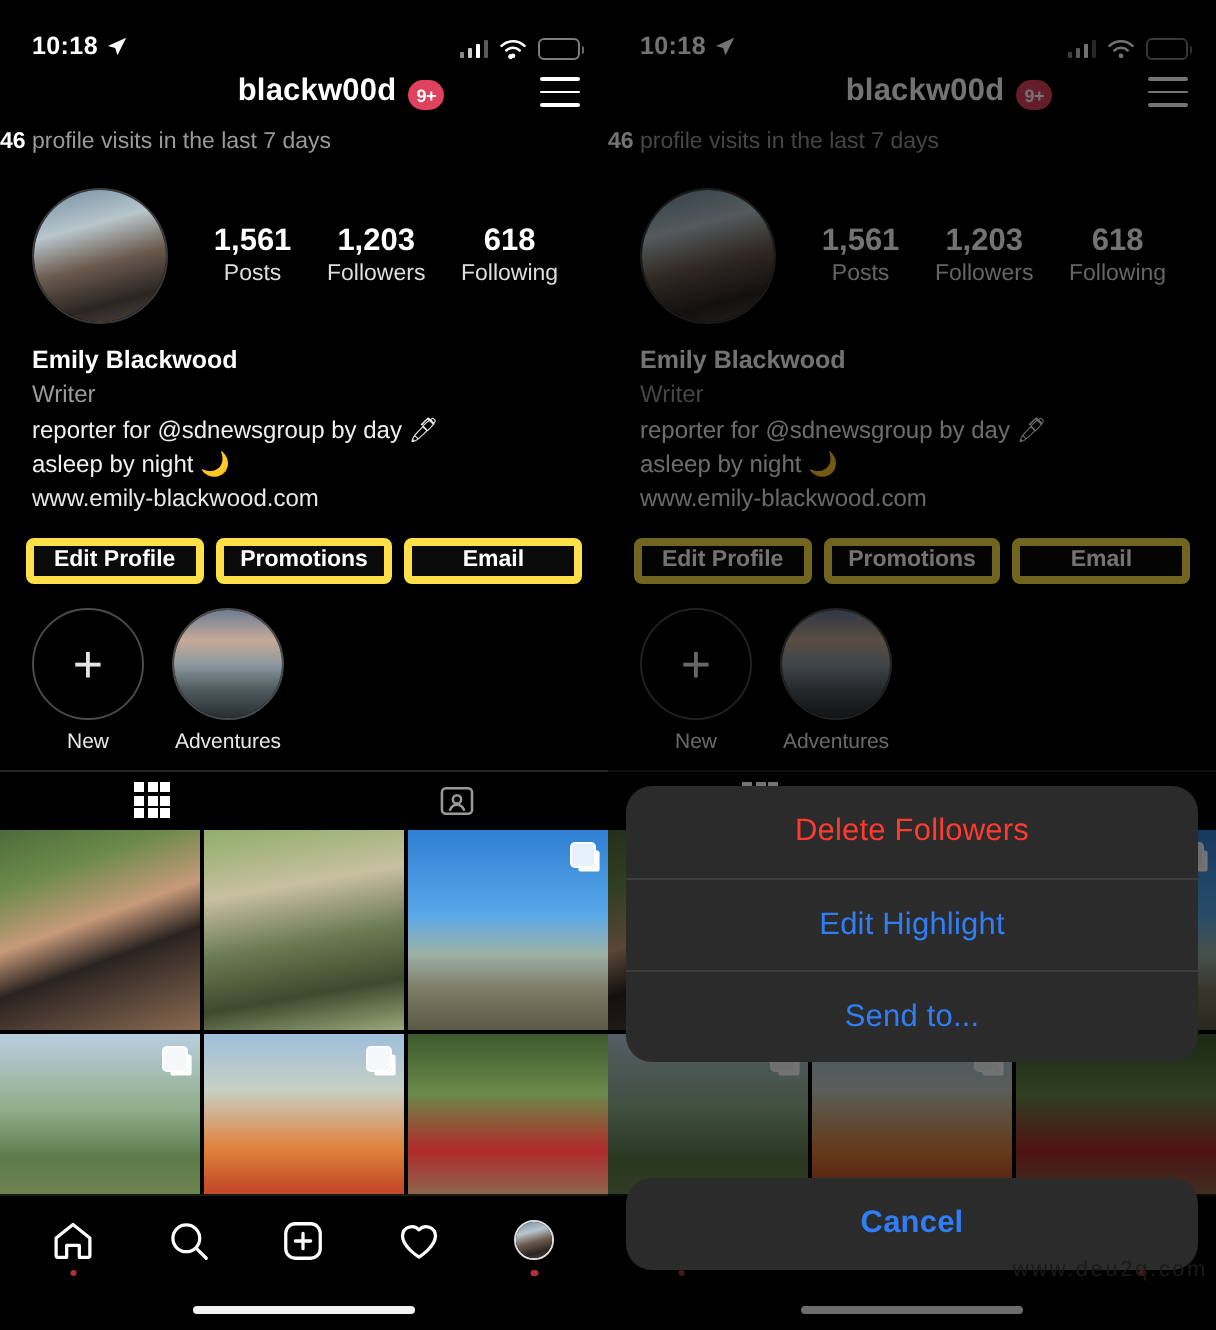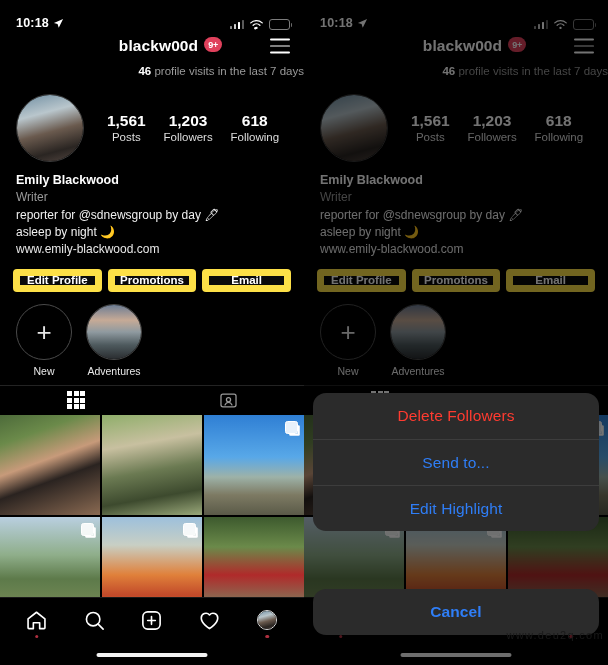--- a/index.html
+++ b/index.html
@@ -43,37 +43,37 @@
     content: ""; position: absolute; right: -3px; top: 3px;
     width: 1.5px; height: 4px; background: #6a6a6a; border-radius: 0 1px 1px 0;
   }
   .batt-fill { height: 100%; background: #e8b23a; border-radius: 1.5px; }
 
   
   .header {
     position: relative; height: 32px;
     display: flex; align-items: center; justify-content: center;
   }
-  .hdr-title { display: flex; align-items: flex-start; gap: 6px; margin-left: 37px; }
+  .hdr-title { display: flex; align-items: flex-end; gap: 6px; margin-left: 37px; }
   .hdr-name { color: #fff; font-size: 15.5px; font-weight: bold; letter-spacing: .1px; }
   .badge {
     background: #e0415c; color: #fff; font-size: 9px; font-weight: bold;
     border-radius: 9px; min-width: 18px; height: 15px;
     display: flex; align-items: center; justify-content: center; padding: 0 4px;
     letter-spacing: -.2px;
   }
   .hamburger {
     position: absolute; right: 14px; top: 50%; transform: translateY(-50%);
     width: 20px; height: 15px; display: flex; flex-direction: column; justify-content: space-between;
   }
   .hamburger span { display: block; height: 1.6px; background: #fff; border-radius: 1px; }
 
   
   .visits {
-    text-align: right; font-size: 11.5px; color: #9a9a9a; padding: 3px 0 12px;
+    text-align: left; font-size: 11.5px; color: #9a9a9a; padding: 3px 0 12px;
   }
   .visits b { color: #fff; font-weight: bold; }
 
   
   .statsrow { display: flex; align-items: center; padding: 0 16px; height: 78px; }
   .avatar {
     width: 68px; height: 68px; border-radius: 50%;
     border: 1.5px solid #3a3a3a; overflow: hidden; flex: none;
     position: relative;
   }
@@ -86,21 +86,21 @@
   
   .bio { padding: 4px 16px 0; }
   .bio-name { color: #fff; font-size: 12.5px; font-weight: bold; line-height: 1.45; }
   .bio-cat { color: #9a9a9a; font-size: 12px; line-height: 1.45; }
   .bio-line { color: #f0f0f0; font-size: 12px; line-height: 1.45; }
   .bio-link { color: #e8e8e8; font-size: 12px; line-height: 1.45; }
 
   
   .actions { display: flex; gap: 6px; padding: 10px 13px 0; }
   .abtn {
-    flex: 1; height: 23px; border: 7px solid #fde047; border-radius: 4px;
+    flex: 1; height: 23px; border: 4px solid #fde047; border-radius: 4px;
     background: #0b0b0b; color: #fff; font-size: 11.5px; font-weight: bold;
     display: flex; align-items: center; justify-content: center;
   }
 
   
   .highlights { display: flex; gap: 14px; padding: 12px 16px 8px; }
   .hl { width: 56px; text-align: center; }
   .hl-ring {
     width: 56px; height: 56px; border-radius: 50%;
     border: 1px solid #4a4a4a; overflow: hidden; position: relative;
@@ -526,22 +526,22 @@
           <span class="dot"></span>
         </div>
       </div>
       <div class="homebar"></div>
     </div>
 
     <div class="dim"></div>
 
     <div class="sheet main">
       <div class="srow destructive">Delete Followers</div>
+      <div class="srow normal">Edit Highlight</div>
       <div class="srow normal">Send to...</div>
-      <div class="srow normal">Edit Highlight</div>
     </div>
 
     <div class="sheet cancel">
       <div class="srow cancel-row">Cancel</div>
     </div>
 
     <div class="watermark">www.deu2q.com</div>
   </div>
 
 </div>

